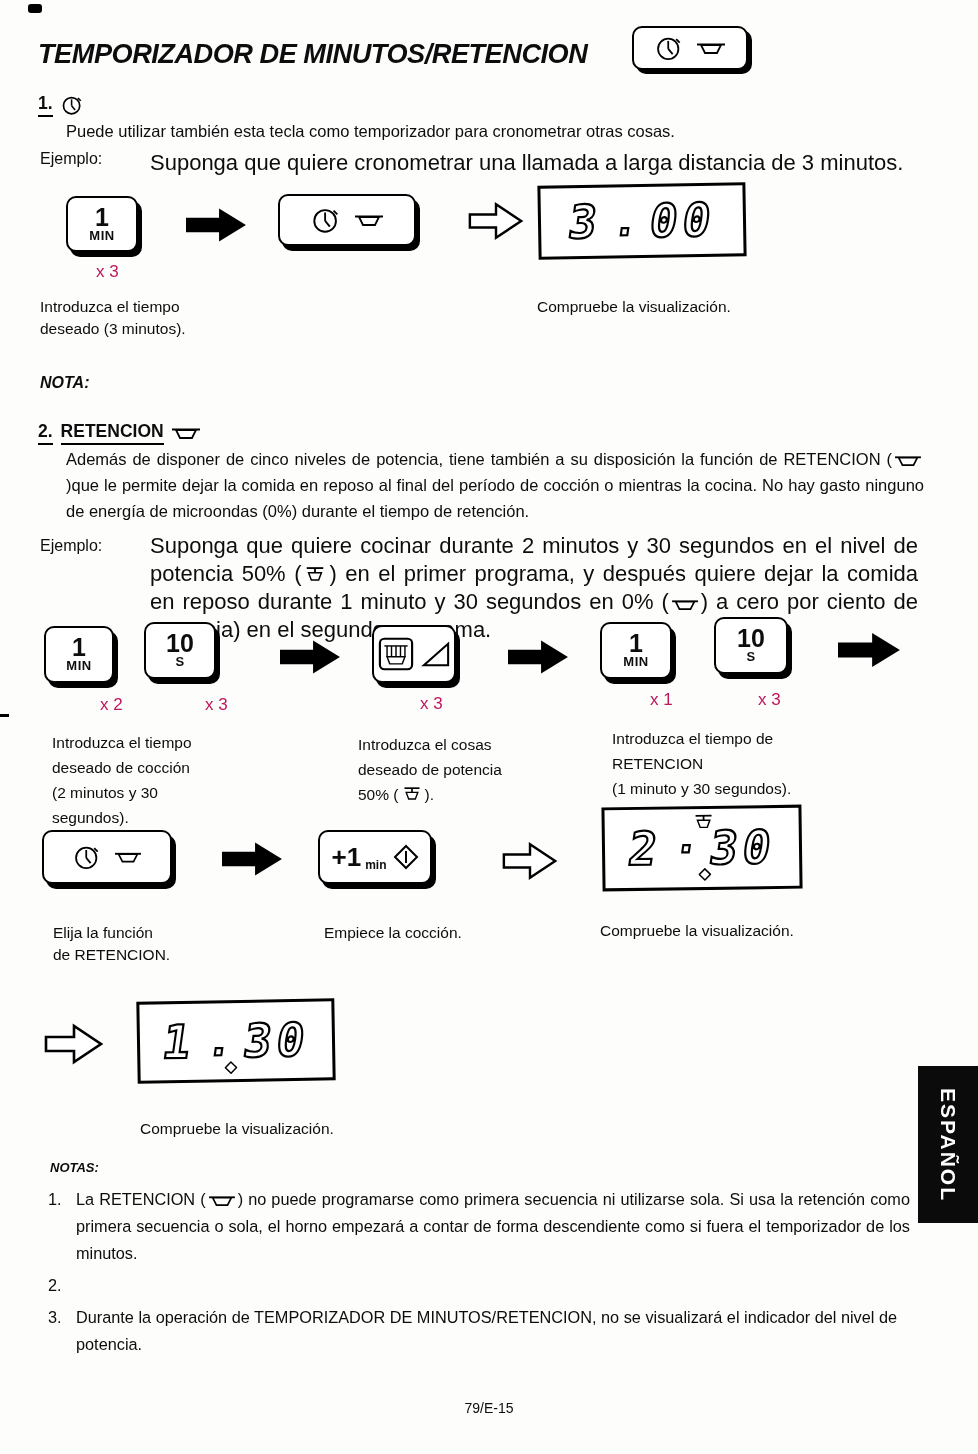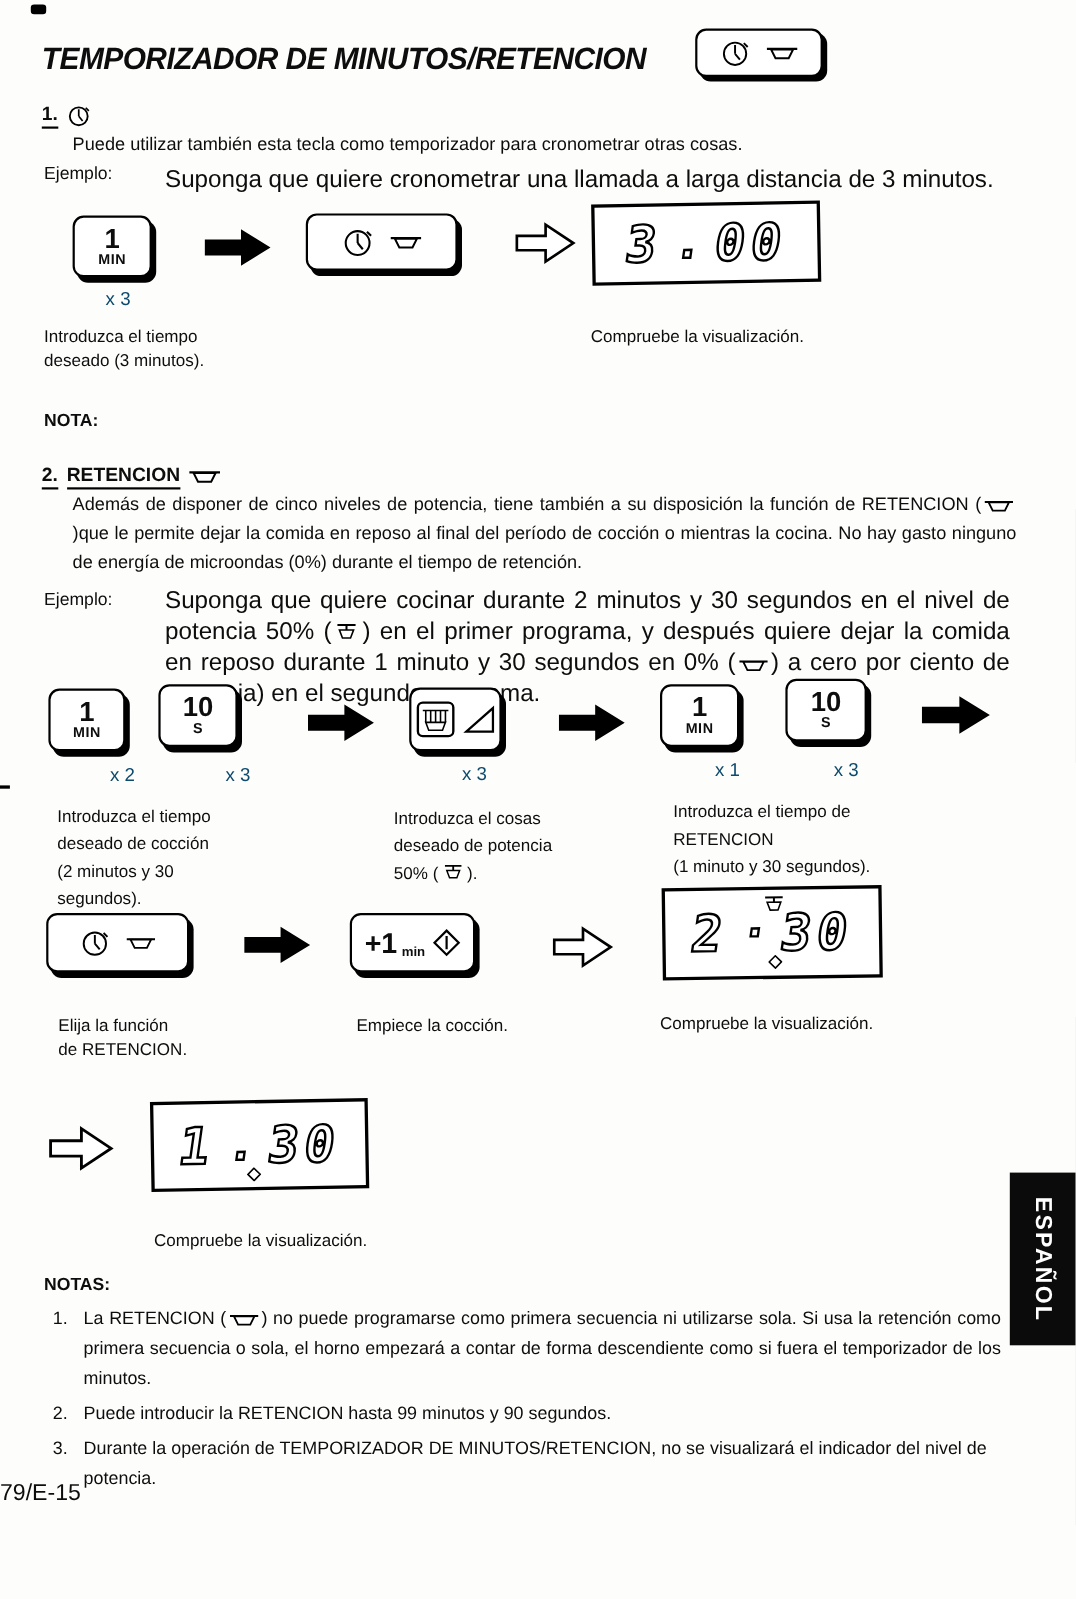--- a/index.html
+++ b/index.html
@@ -8,23 +8,23 @@
   .abs{position:absolute}
 
   
   .main-title{position:absolute;left:38px;top:38px;font-size:28px;font-weight:bold;font-style:italic;
               letter-spacing:-0.5px;transform:scaleX(0.97);transform-origin:left;white-space:nowrap}
   .sec-head{position:absolute;font-size:17.5px;font-weight:bold;white-space:nowrap;display:flex;align-items:center;gap:8px}
   .u{border-bottom:2.2px solid #000;padding-bottom:1px}
   .body-txt{position:absolute;font-size:16.5px;line-height:26px}
   .ex-label{position:absolute;font-size:16px;font-weight:normal}
   .ex-text{position:absolute;font-size:22px;line-height:28px}
-  .note-label{position:absolute;font-size:16px;font-weight:bold;}
+  .note-label{position:absolute;font-size:16px;font-weight:bold;font-style:italic}
   .cap{position:absolute;font-size:15.5px;line-height:22px}
-  .times{position:absolute;font-size:17px;color:#0c4a6e}
+  .times{position:absolute;font-size:17px;color:#be185d}
   .just{text-align:justify}
 
   
   .key{position:absolute;background:#fff;border:2.8px solid #000;border-radius:10px;
        box-shadow:4px 5px 0 #000;display:flex;flex-direction:column;align-items:center;justify-content:center;box-sizing:border-box}
   .key .kt{font-size:25px;font-weight:bold;line-height:23px}
   .key .kb{font-size:13px;font-weight:bold;line-height:14px;letter-spacing:0.5px}
   .key-wide{flex-direction:row;gap:12px}
   .plus1-big{font-size:26px;font-weight:bold}
   .plus1-sub{font-size:12px;font-weight:bold;align-self:flex-end;margin:0 4px 10px 2px}
@@ -35,21 +35,21 @@
   .seg{font-family:"DejaVu Sans Mono",monospace;font-weight:700;font-size:46px;
        color:#fff;-webkit-text-stroke:2.2px #000;transform:skewX(-9deg);letter-spacing:5px;line-height:1}
   .seg.sep{letter-spacing:0;font-size:40px}
   .sep-mid{transform:skewX(-9deg) translateY(-10px)}
   .ind{position:absolute}
 
   
   .lang-tab{position:absolute;left:918px;top:1066px;width:60px;height:157px;background:#0b0b0b;
             display:flex;align-items:center;justify-content:center}
   .lang-tab span{writing-mode:vertical-rl;color:#fff;font-size:21px;font-weight:bold;letter-spacing:2px}
-  .footer{position:absolute;left:0;right:0;top:1346px;font-size:21px}
+  .footer{position:absolute;left:0;right:0;top:1400px;text-align:center;font-size:14px}
   .artifact{position:absolute;background:#000}
   .notas-item{display:flex;gap:10px;font-size:16.3px;line-height:27px}
   .notas-num{flex:0 0 18px}
   svg.inline-ic{vertical-align:-2px;margin:0 3px}
 </style>
 </head>
 <body>
 
 <div class="page">
 
@@ -290,32 +290,31 @@
     <span class="seg">1</span>
     <span class="seg sep">.</span>
     <span class="seg">30</span>
     <svg class="ind" style="left:84px;bottom:5px" width="13" height="13" viewBox="0 0 14 14">
       <polygon points="7,1 13,7 7,13 1,7" fill="#fff" stroke="#000" stroke-width="1.6"></polygon>
     </svg>
   </div>
 
   <div class="cap" style="left:140px;top:1118px">Compruebe la visualización.</div>
 
-  <div class="note-label" style="left:40px;top:1160px;font-size:16px">NOTAS:</div>
+  <div class="note-label" style="left:50px;top:1160px;font-size:13px">NOTAS:</div>
   <div class="abs" style="left:48px;top:1186px;width:862px">
     <div class="notas-item">
       <div class="notas-num">1.</div>
       <div class="just"><span>La RETENCION (</span><svg class="inline-ic" width="26" height="12" viewBox="0 0 28 13">
             <line x1="0" y1="2.5" x2="28" y2="2.5" stroke="#000" stroke-width="2"></line>
             <polygon points="4,3 24,3 20,11 8,11" fill="#fff" stroke="#000" stroke-width="1.8"></polygon>
           </svg><span>) no puede programarse como primera secuencia ni utilizarse sola. Si usa la retención como primera secuencia o sola, el horno empezará a contar de forma descendiente como si fuera el temporizador de los minutos.</span></div>
     </div>
     <div class="notas-item" style="margin-top:5px">
       <div class="notas-num">2.</div>
-      <div>Puede introducir la RETENCION hasta 99 minutos y 90 segundos.</div>
     </div>
     <div class="notas-item" style="margin-top:5px">
       <div class="notas-num">3.</div>
       <div>Durante la operación de TEMPORIZADOR DE MINUTOS/RETENCION, no se visualizará el indicador del nivel de potencia.</div>
     </div>
   </div>
 
   <div class="lang-tab">
     <span>ESPAÑOL</span>
   </div>

